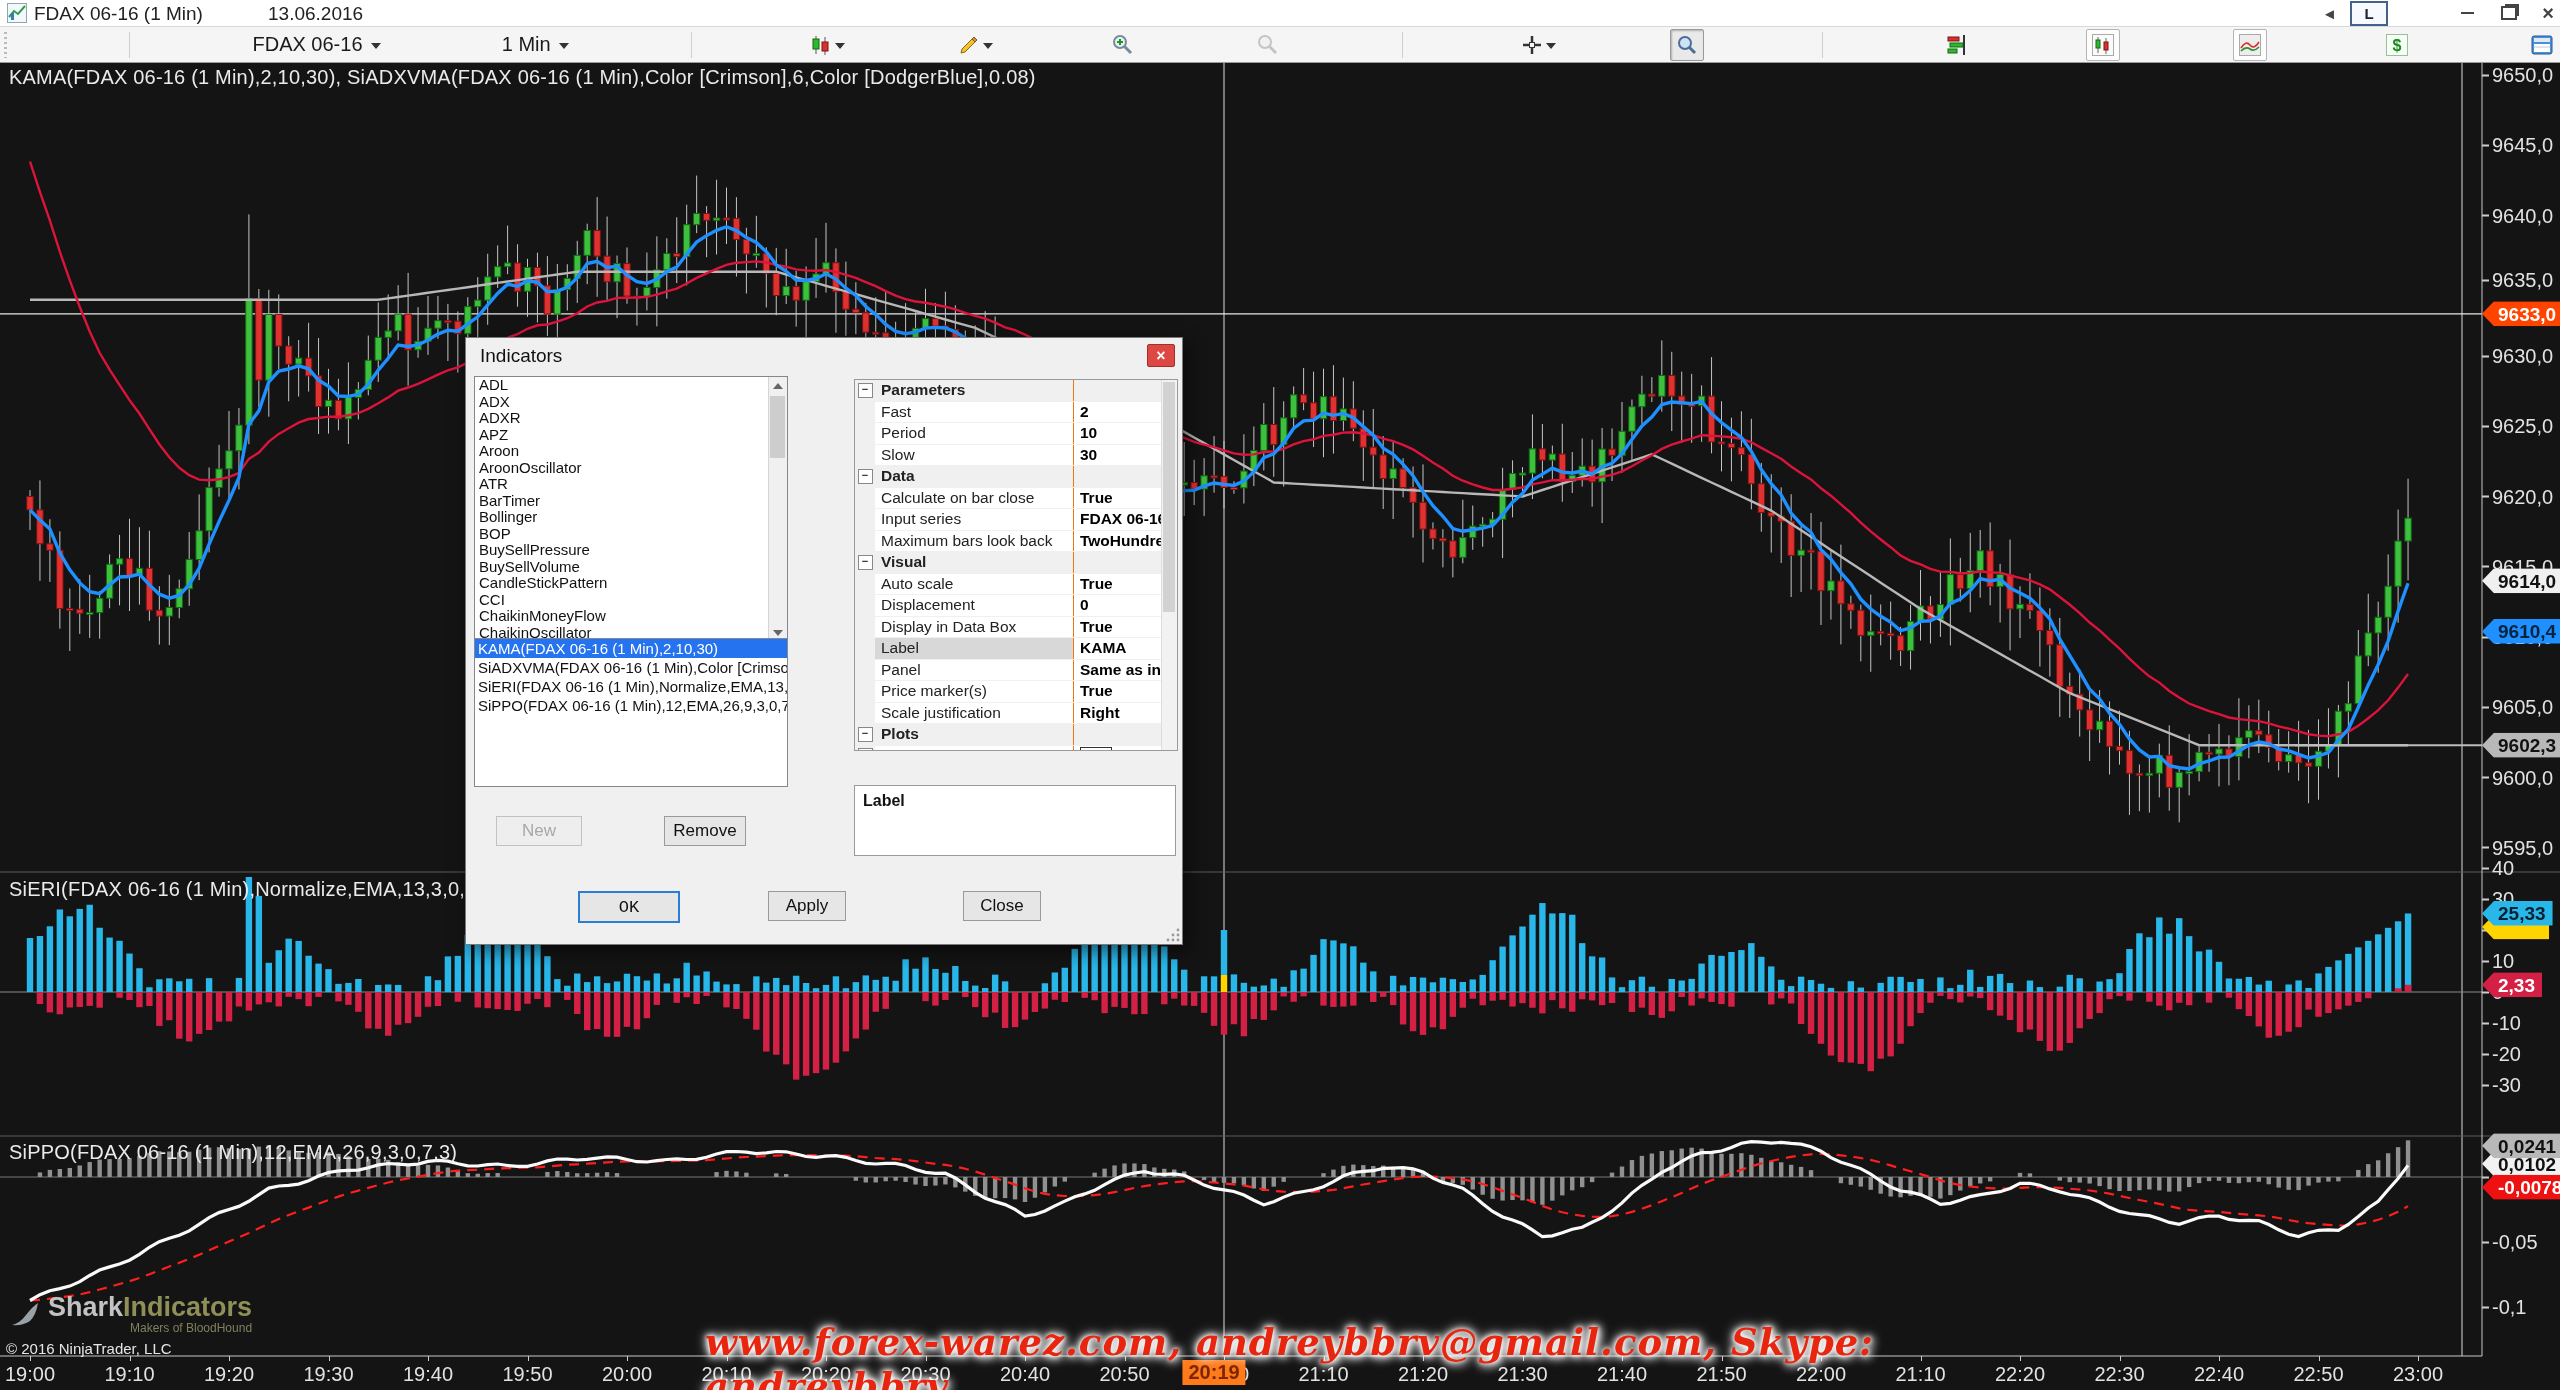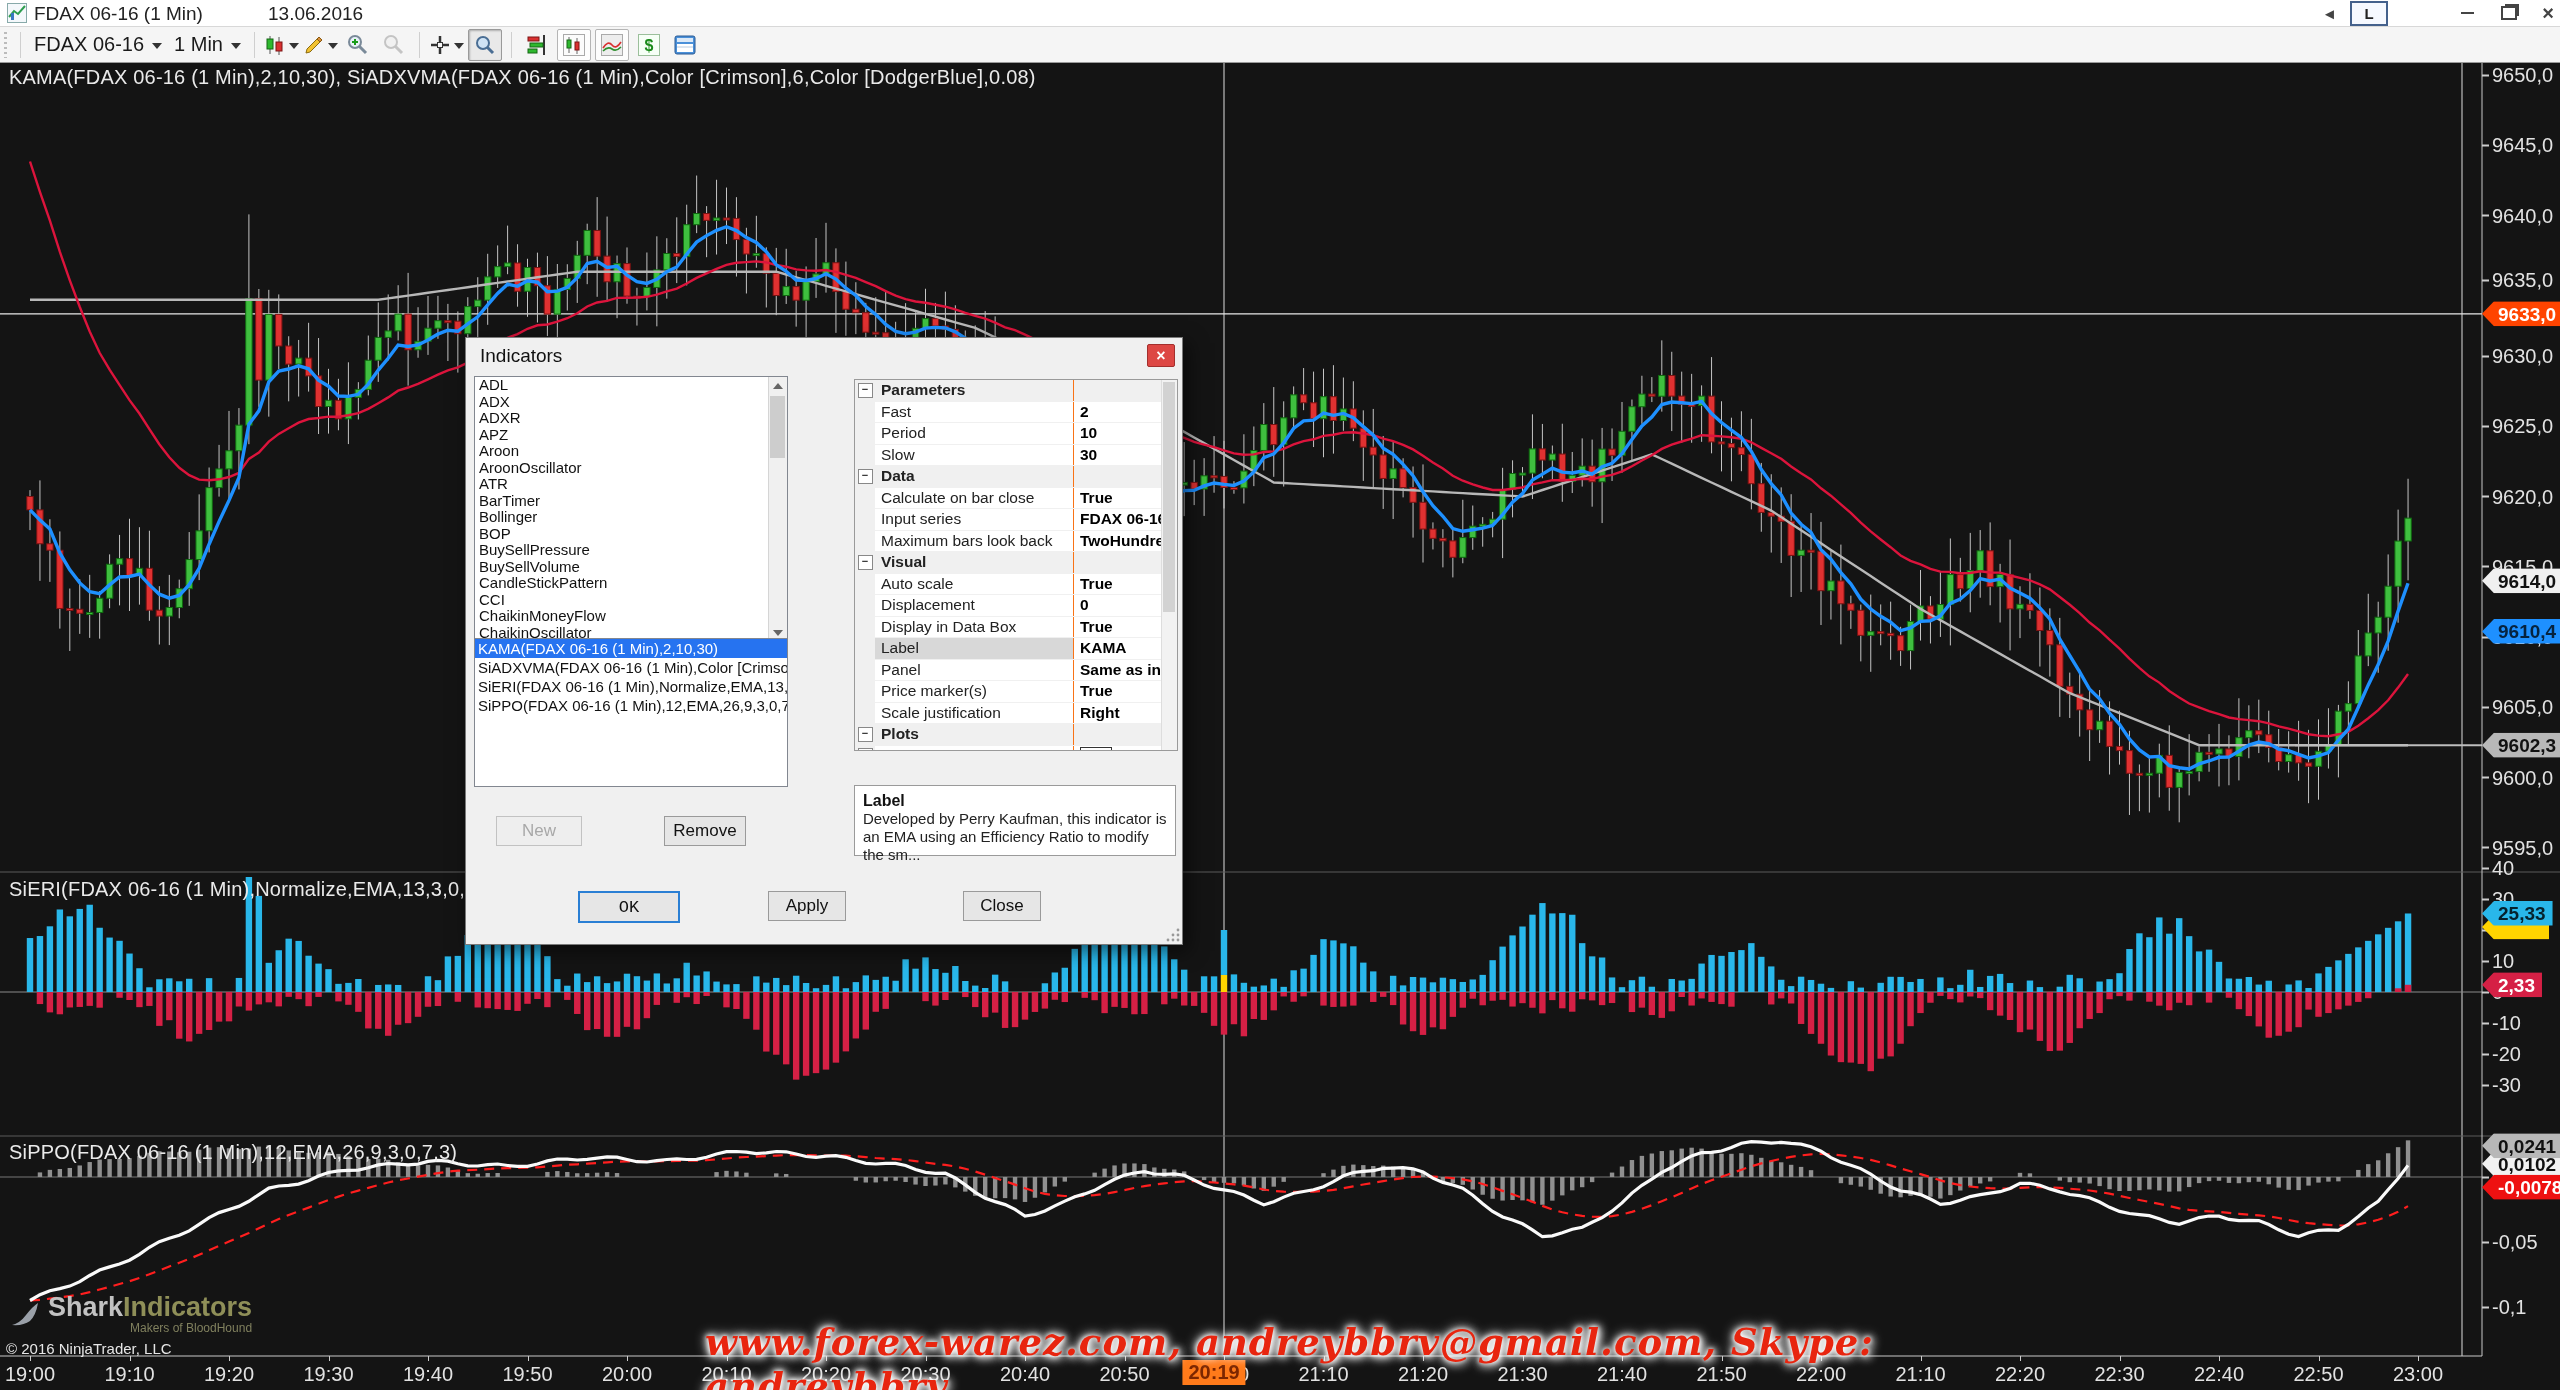--- a/index.html
+++ b/index.html
@@ -17,21 +17,21 @@
   #link-btn{left:2350px;width:34px;height:21px;border:2px solid #44618c;background:#f6f9ff;
             font-weight:bold;font-size:15px;color:#222;display:flex;align-items:center;justify-content:center;}
   #btn-min{left:2452px;width:30px;justify-content:center;}
   #btn-min .bar{width:13px;height:2px;background:#444;}
   #btn-max{left:2494px;width:30px;justify-content:center;}
   .maxbox{width:12px;height:10px;border:2px solid #444;box-shadow:3px -3px 0 -1px #444;}
   #btn-close{left:2536px;width:24px;justify-content:center;font-size:20px;font-weight:bold;}
 
   
   #toolbar{position:absolute;left:0;top:27px;width:2560px;height:35px;background:#f5f5f5;
-           border-bottom:1px solid #9a9a9a;display:flex;align-items:center;z-index:20;}
+           border-bottom:1px solid #9a9a9a;display:flex;align-items:center;z-index:20;justify-content:space-between;}
   .tb-grip{width:8px;height:26px;margin:0 6px 0 4px;
            background:repeating-linear-gradient(#bbb 0 2px,transparent 2px 5px);width:3px;}
   .tb-sep{width:1px;height:26px;background:#cfcfcf;margin:0 7px;}
   .tb-text{font-size:20px;color:#1a1a1a;padding:0 6px;display:flex;align-items:center;gap:8px;cursor:default;}
   .dda{width:0;height:0;border-left:5px solid transparent;border-right:5px solid transparent;
        border-top:6px solid #333;margin-top:3px;}
   .tb-btn{height:30px;min-width:32px;display:flex;align-items:center;justify-content:center;
           gap:3px;margin:0 2px;border-radius:2px;}
   .tb-btn.boxed{border:1px solid #9a9a9a;background:#e9e9e9;box-shadow:inset 1px 1px 2px rgba(0,0,0,.25);}
   .tb-btn.raised{border:1px solid #b5b5b5;background:#fdfdfd;}
@@ -1731,21 +1731,20 @@
             </svg>
             <span>Line; Solid; 3px</span>
           </div>
         </div>
         <div id="pg-sbar">
           <div id="pg-thumb"></div>
         </div>
       </div>
     <div id="descBox">
       <div id="descTitle">Label</div>
-      <div id="descText">Developed by Perry Kaufman, this indicator is an EMA using an Efficiency Ratio to modify the sm...</div>
     </div>
     <div class="btn" id="btn-ok">OK</div>
     <div class="btn" id="btn-apply">Apply</div>
     <div class="btn" id="btn-closeb">Close</div>
     <svg id="dlg-grip" viewBox="0 0 14 14">
       <circle cx="12" cy="12" r="1.4" fill="#999"></circle>
         <circle cx="12" cy="7" r="1.4" fill="#999"></circle>
       <circle cx="7" cy="12" r="1.4" fill="#999"></circle>
         <circle cx="12" cy="2" r="1.4" fill="#999"></circle>
       <circle cx="7" cy="7" r="1.4" fill="#999"></circle>

